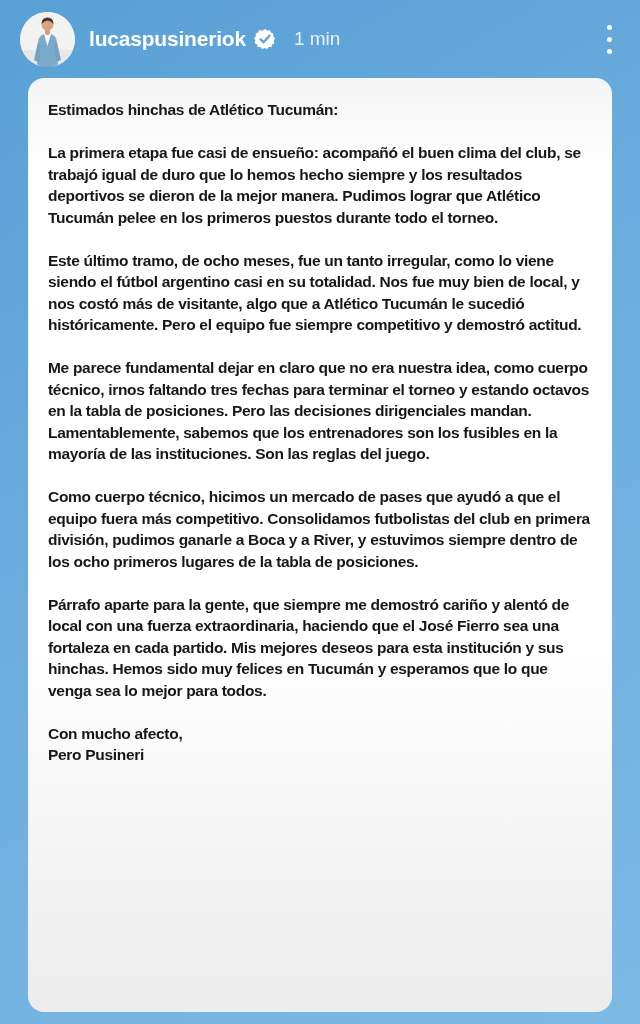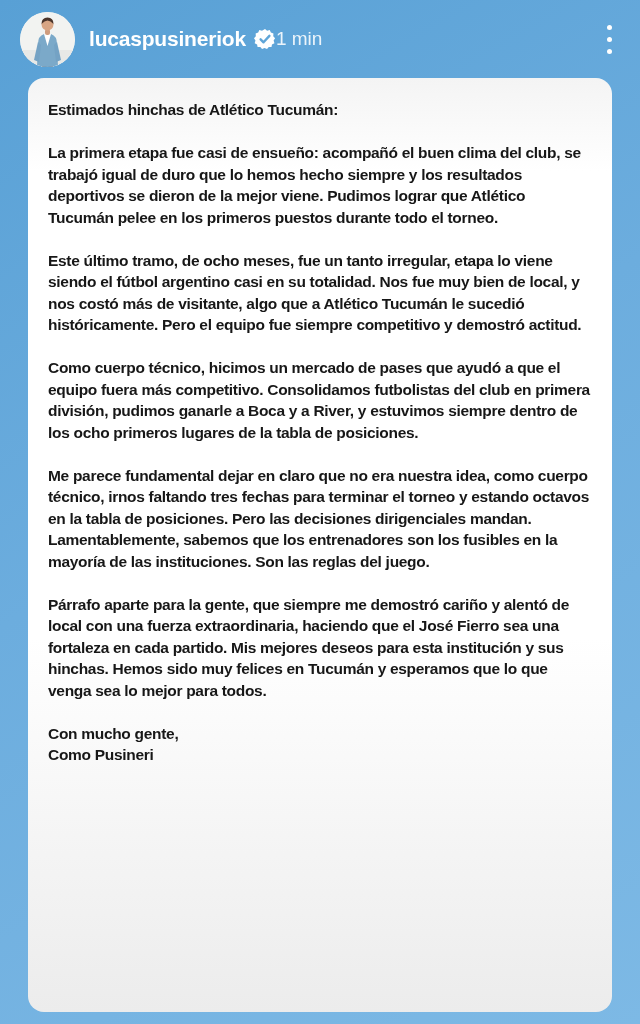--- a/index.html
+++ b/index.html
@@ -47,21 +47,21 @@
     font-size: 21px;
     letter-spacing: -0.2px;
     white-space: nowrap;
   }
   .badge {
     margin-left: 8px;
     display: inline-flex;
   }
   .badge svg { width: 22px; height: 22px; display: block; }
   .timestamp {
-    margin-left: 0;
+    margin-left: 18px;
     color: rgba(255,255,255,0.88);
     font-size: 19px;
     font-weight: 400;
     white-space: nowrap;
   }
   .kebab {
     margin-left: auto;
     display: flex;
     flex-direction: column;
     gap: 7px;
@@ -135,22 +135,22 @@
   </div>
   <div class="kebab">
     <i></i>
       <i></i>
       <i></i>
   </div>
 </div>
 
 <main class="letter-card">
   <p>Estimados hinchas de Atlético Tucumán:</p>
-  <p>La primera etapa fue casi de ensueño: acompañó el buen clima del club, se trabajó igual de duro que lo hemos hecho siempre y los resultados deportivos se dieron de la mejor viene. Pudimos lograr que Atlético Tucumán pelee en los primeros puestos durante todo el torneo.</p>
-  <p>Este último tramo, de ocho meses, fue un tanto irregular, etapa lo viene siendo el fútbol argentino casi en su totalidad. Nos fue muy bien de local, y nos costó más de visitante, algo que a Atlético Tucumán le sucedió históricamente. Pero el equipo fue siempre competitivo y demostró actitud.</p>
+  <p>La primera etapa fue casi de ensueño: acompañó el buen clima del club, se trabajó igual de duro que lo hemos hecho siempre y los resultados deportivos se dieron de la mejor manera. Pudimos lograr que Atlético Tucumán pelee en los primeros puestos durante todo el torneo.</p>
+  <p>Este último tramo, de ocho meses, fue un tanto irregular, como lo viene siendo el fútbol argentino casi en su totalidad. Nos fue muy bien de local, y nos costó más de visitante, algo que a Atlético Tucumán le sucedió históricamente. Pero el equipo fue siempre competitivo y demostró actitud.</p>
+  <p>Me parece fundamental dejar en claro que no era nuestra idea, como cuerpo técnico, irnos faltando tres fechas para terminar el torneo y estando octavos en la tabla de posiciones. Pero las decisiones dirigenciales mandan. Lamentablemente, sabemos que los entrenadores son los fusibles en la mayoría de las instituciones. Son las reglas del juego.</p>
   <p>Como cuerpo técnico, hicimos un mercado de pases que ayudó a que el equipo fuera más competitivo. Consolidamos futbolistas del club en primera división, pudimos ganarle a Boca y a River, y estuvimos siempre dentro de los ocho primeros lugares de la tabla de posiciones.</p>
-  <p>Me parece fundamental dejar en claro que no era nuestra idea, como cuerpo técnico, irnos faltando tres fechas para terminar el torneo y estando octavos en la tabla de posiciones. Pero las decisiones dirigenciales mandan. Lamentablemente, sabemos que los entrenadores son los fusibles en la mayoría de las instituciones. Son las reglas del juego.</p>
   <p>Párrafo aparte para la gente, que siempre me demostró cariño y alentó de local con una fuerza extraordinaria, haciendo que el José Fierro sea una fortaleza en cada partido. Mis mejores deseos para esta institución y sus hinchas. Hemos sido muy felices en Tucumán y esperamos que lo que venga sea lo mejor para todos.</p>
   <p class="closing">
-    <span>Con mucho gente,</span><br>
-    <span>Como Pusineri</span>
+    <span>Con mucho afecto,</span><br>
+    <span>Pero Pusineri</span>
   </p>
 </main>
 
 </body></html>

